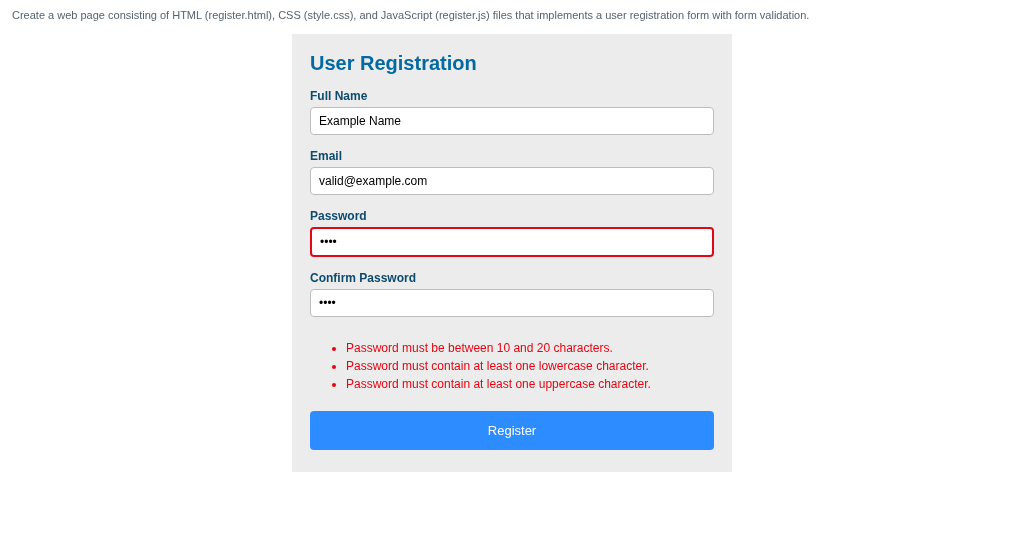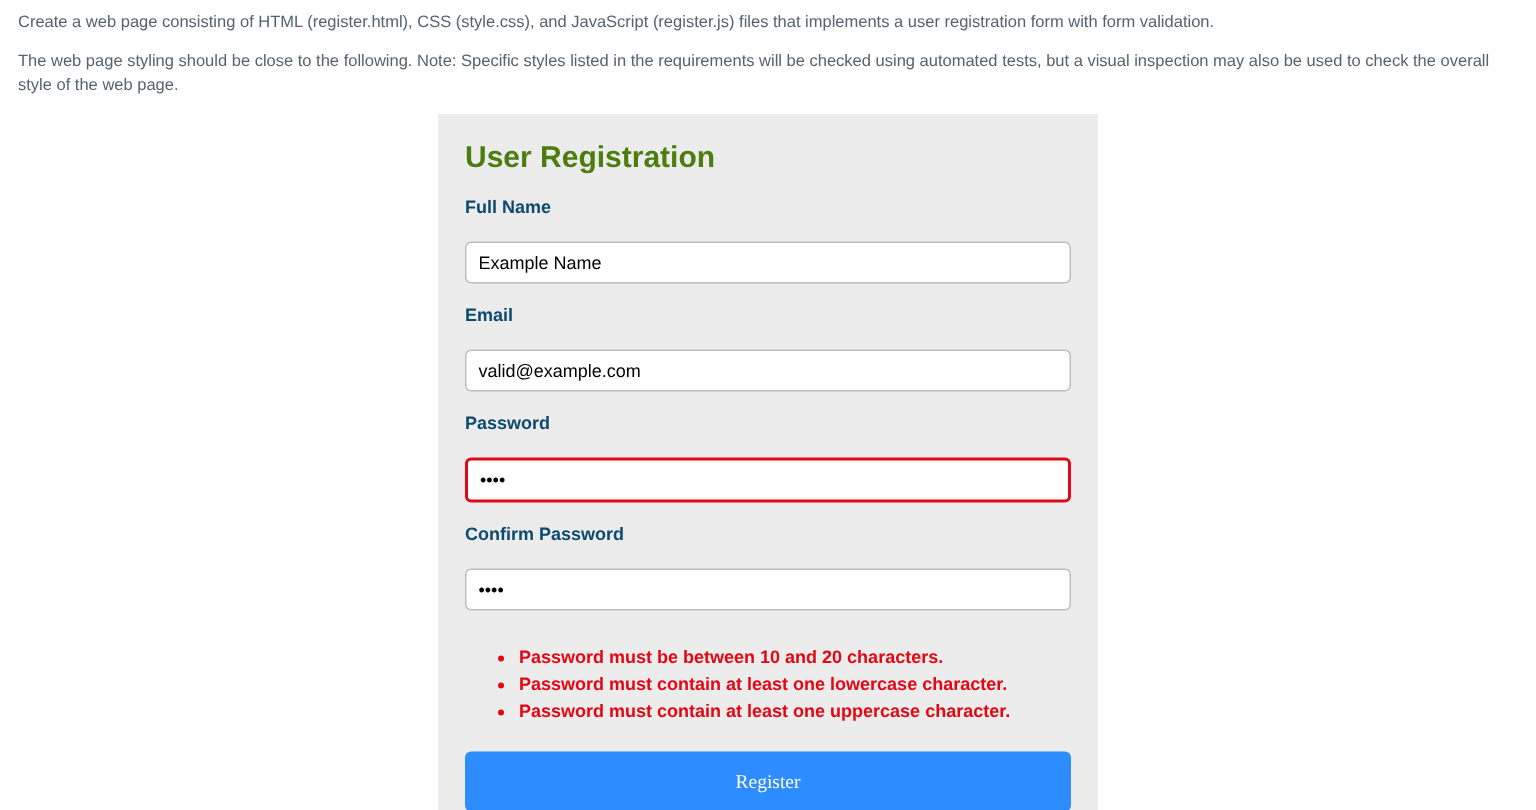--- a/index.html
+++ b/index.html
@@ -28,79 +28,77 @@
   }
   .form-card {
     width: 440px;
     background: #ececec;
     padding: 14px 18px 22px 18px;
   }
   .form-title {
     font-family: Arial, Helvetica, sans-serif;
     font-size: 20px;
     font-weight: 700;
-    color: #4d7c0f;
+    color: #0369a1;
     margin: 4px 0 14px 0;
   }
   .field-label {
     font-family: Arial, Helvetica, sans-serif;
     font-size: 12px;
     font-weight: 700;
     color: #0c4a6e;
     margin-bottom: 4px;
   }
   .field-input {
     width: 100%;
     background: #fff;
     border: 1px solid #bdbdbd;
     border-radius: 4px;
     padding: 6px 8px;
     font-family: Arial, Helvetica, sans-serif;
     font-size: 12px;
     color: #000;
     outline: none;
     margin-bottom: 14px;
-    margin-top: 12px;
   }
   .field-input.error {
     border: 2px solid #e30613;
   }
   .error-list {
     margin: 8px 0 18px 10px;
     padding-left: 26px;
   }
   .error-list li {
     color: #e30613;
     font-family: Arial, Helvetica, sans-serif;
     font-size: 12px;
-    font-weight: 700;
+    font-weight: 400;
     line-height: 1.5;
   }
   .register-btn {
     display: block;
     width: 100%;
     background: #2d8cff;
     color: #fff;
     border: none;
     border-radius: 4px;
     padding: 12px 0;
-    font-family: Liberation Serif, serif;
+    font-family: Liberation Sans, sans-serif;
     font-size: 13px;
     text-align: center;
     cursor: pointer;
   }
 </style>
 </head>
 <body>
 
 <div class="page">
 
   <div class="intro">
     <p>Create a web page consisting of HTML (register.html), CSS (style.css), and JavaScript (register.js) files that implements a user registration form with form validation.</p>
-    <p>The web page styling should be close to the following. Note: Specific styles listed in the requirements will be checked using automated tests, but a visual inspection may also be used to check the overall style of the web page.</p>
   </div>
 
   <div class="form-wrap">
     <div class="form-card">
 
       <div class="form-title">User Registration</div>
 
       <div class="field-label">Full Name</div>
       <input type="text" class="field-input" value="Example Name" style="">
 

